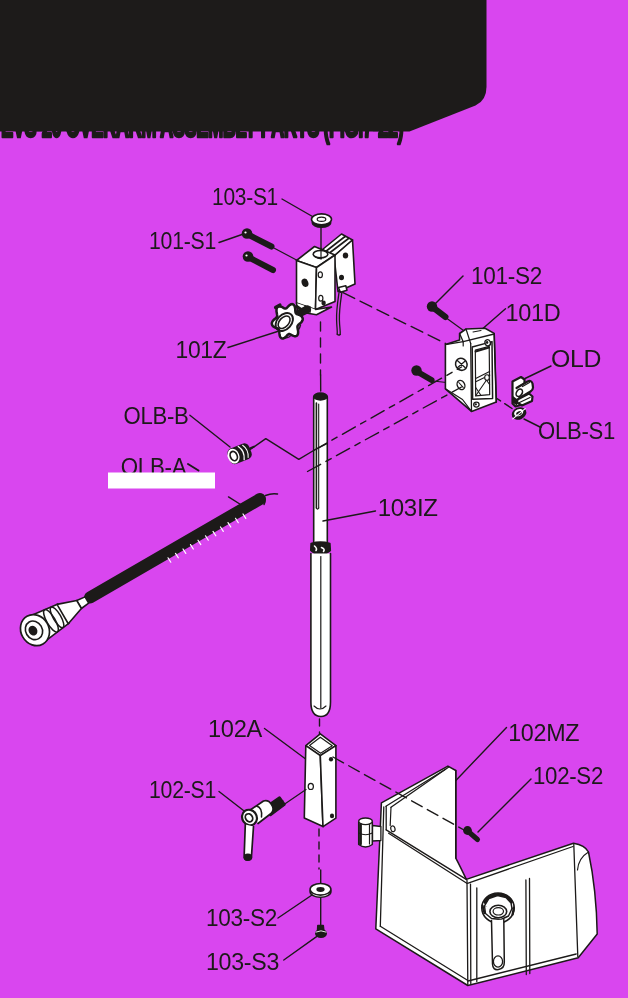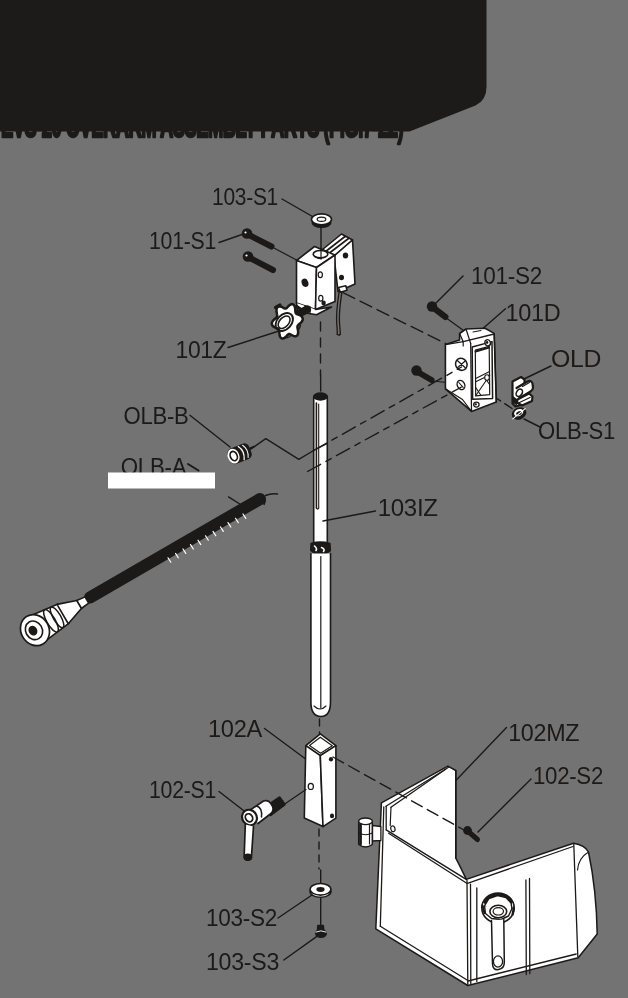--- a/index.html
+++ b/index.html
@@ -1,16 +1,16 @@
 <!DOCTYPE html>
 <html><head>
 <meta charset="utf-8">
 <style>
 html,body{margin:0;padding:0;background:#fff;}
-#page{position:relative;width:628px;height:998px;background:#737373;overflow:hidden;}
+#page{position:relative;width:628px;height:998px;background:#d946ef;overflow:hidden;}
 svg{display:block;}
 text{font-family:"Liberation Sans",sans-serif;fill:#1c1a19;}
 .lbl{font-size:23.5px;letter-spacing:-0.3px;}
 </style>
 </head>
 <body>
 <div id="page">
 <svg width="628" height="998" viewBox="0 0 628 998">
 <g stroke="#1c1a19" stroke-width="1.6" fill="none" stroke-linecap="round" stroke-linejoin="round">
 

